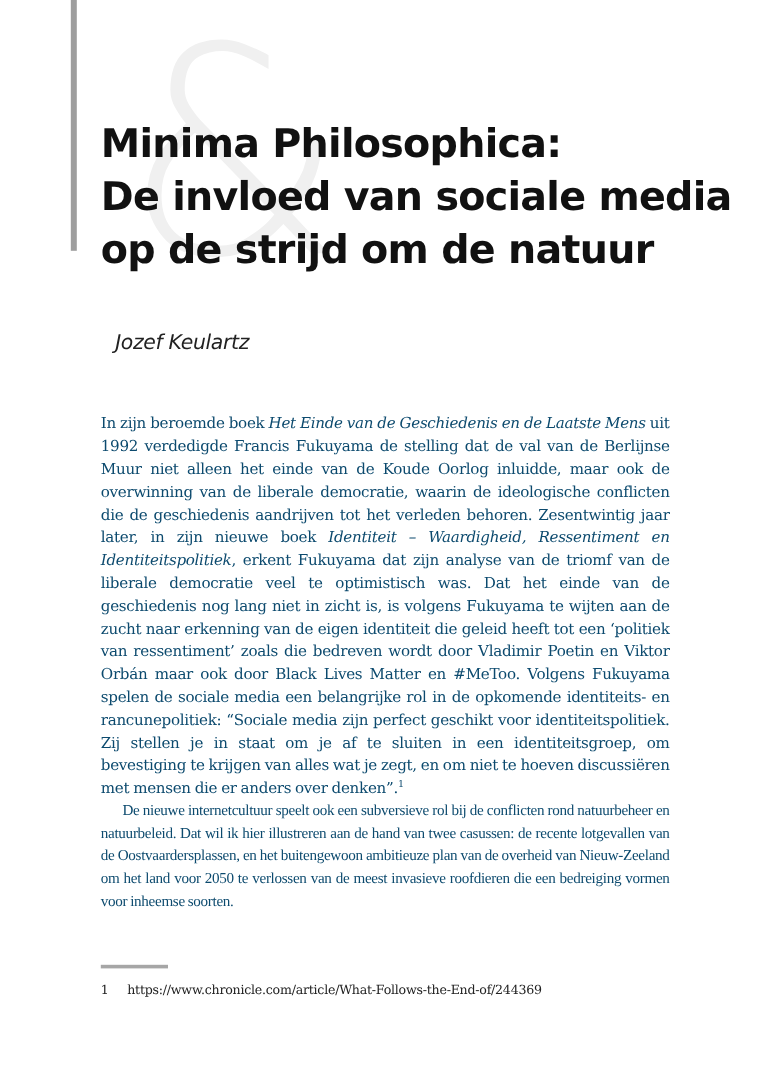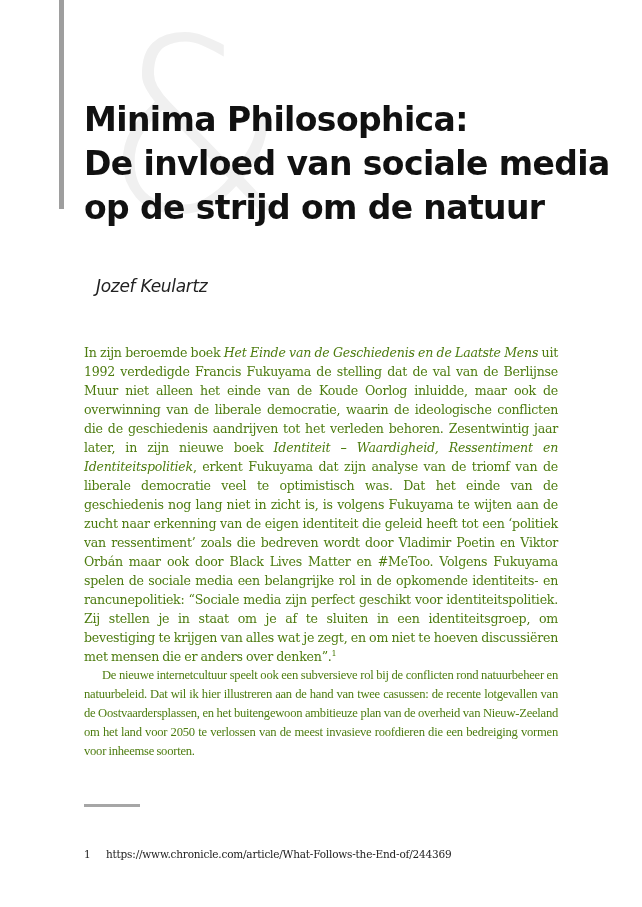--- a/index.html
+++ b/index.html
@@ -15,30 +15,30 @@
     line-height: 44px; color: #111; letter-spacing: -0.6px; width: 520px;
   }
   .title span { display: block; white-space: nowrap; }
   .author {
     position: absolute; left: 84px; top: 264px; margin: 12px;
     font-family: "DejaVu Sans", sans-serif; font-style: italic; font-size: 17px; color: #222;
     letter-spacing: -0.3px;
   }
   .body-text {
     position: absolute; left: 84px; top: 343px; width: 474px;
-    font-family: "DejaVu Serif", serif; font-size: 12.6px; line-height: 19px; color: #4d7c0f;
+    font-family: "DejaVu Serif", serif; font-size: 12.6px; line-height: 19px; color: #0c4a6e;
     text-align: justify; hyphens: manual; letter-spacing: -0.25px; word-spacing: -0.5px;
   }
   .body-text p { margin: 0; }
   .body-text p.indent { text-indent: 18px; font-family: Liberation Serif, serif; }
   .body-text sup { font-size: 8px; vertical-align: 5px; line-height: 0; }
   .fn-rule { position: absolute; left: 84px; top: 804px; width: 56px; height: 3px; background: #a6a6a6; }
   .footnote {
     position: absolute; left: 84px; top: 819px; font-family: "DejaVu Serif", serif;
-    font-size: 10.5px; color: #222; white-space: nowrap; letter-spacing: -0.2px; margin-top: 29px;
+    font-size: 10.5px; color: #222; white-space: nowrap; letter-spacing: -0.2px;
   }
   .fn-num { display: inline-block; width: 22px; }
 </style>
 </head>
 <body>
 
 <div class="side-bar"></div>
 <div class="watermark">&amp;</div>
 
 <h1 class="title">

